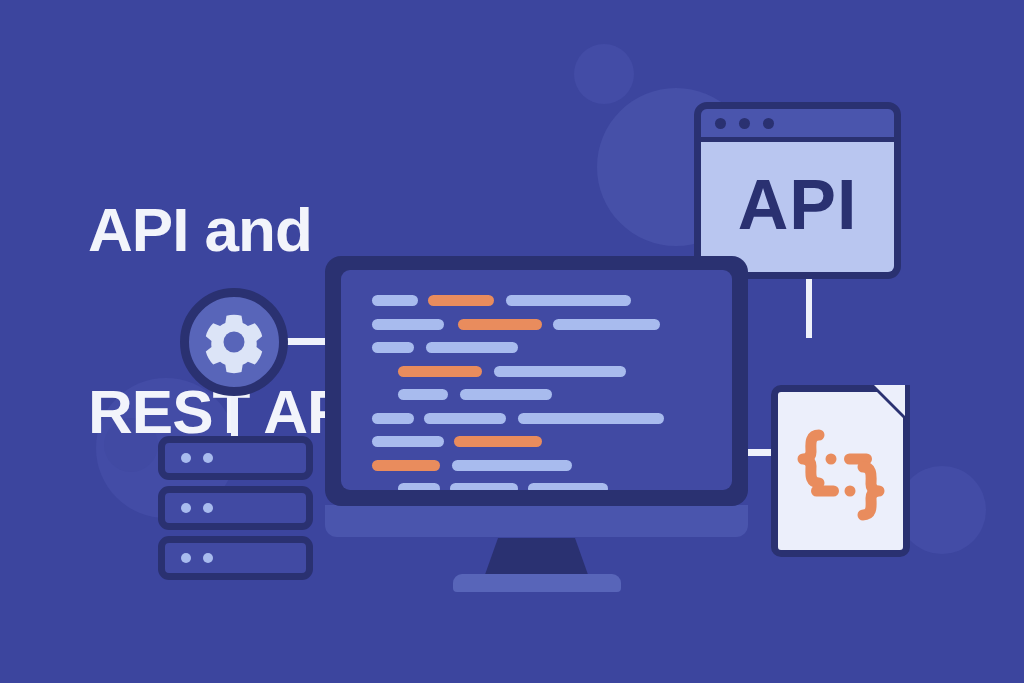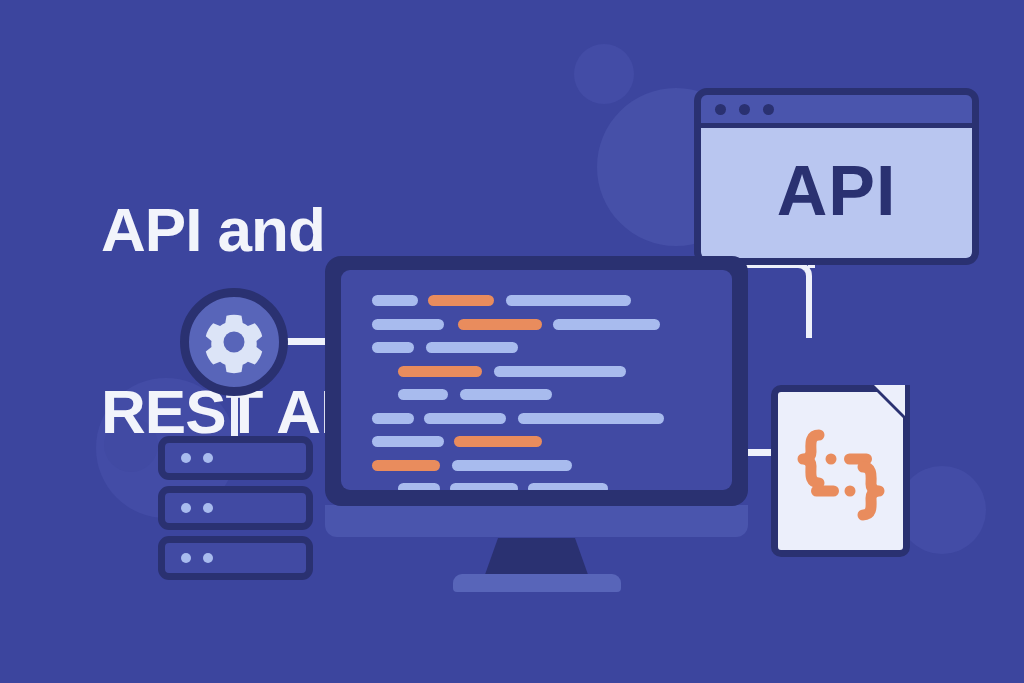--- a/index.html
+++ b/index.html
@@ -25,21 +25,21 @@
     border-radius: 50%;
     background: #4650a8;
     pointer-events: none;
   }
   .deco.soft   { background: #434ca6; }
   .deco.softer { background: #414aa3; }
 
   
   #title {
     position: absolute;
-    left: 101px;
+    left: 88px;
     top: 78px;
     color: #f2f4fb;
     font-size: 62px;
     font-weight: bold;
     line-height: 0.98;
     letter-spacing: -1px;
     white-space: pre;
   }
   .title-line { display: block; }
 
@@ -53,22 +53,22 @@
     border-top: 6px solid #eef1fb;
     border-right: 6px solid #eef1fb;
     border-top-right-radius: 14px;
     box-sizing: border-box;
   }
 
   
   #browser-window {
     position: absolute;
     left: 694px;
-    top: 88px;
-    width: 285px;
+    top: 102px;
+    width: 207px;
     height: 177px;
     background: #353e85;
     border: 7px solid #2a3171;
     border-radius: 13px;
     box-sizing: border-box;
     overflow: hidden;
   }
   #browser-titlebar {
     height: 33px;
     background: #4a55ad;

